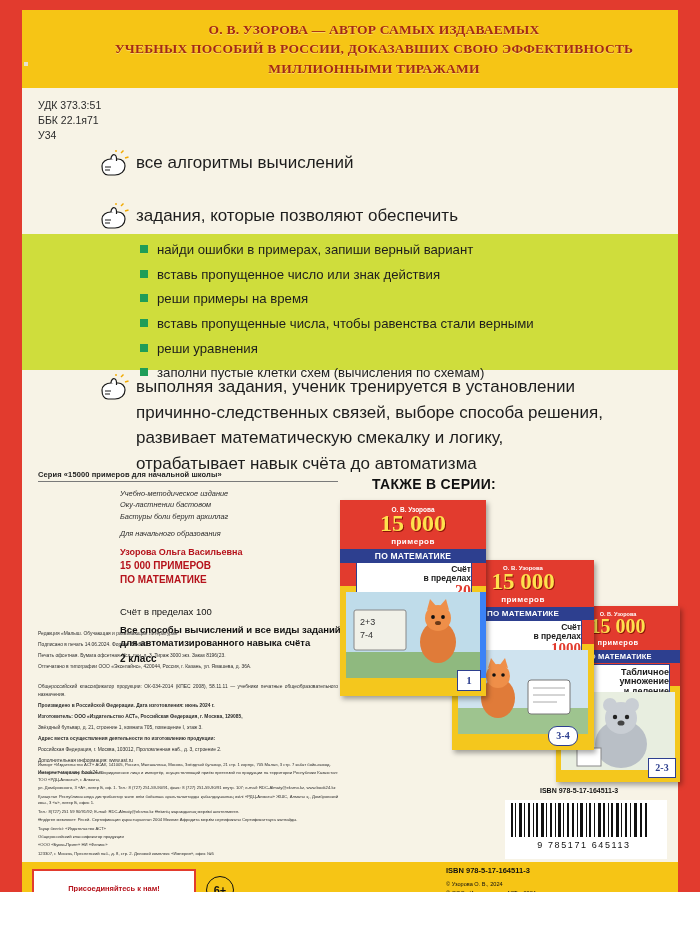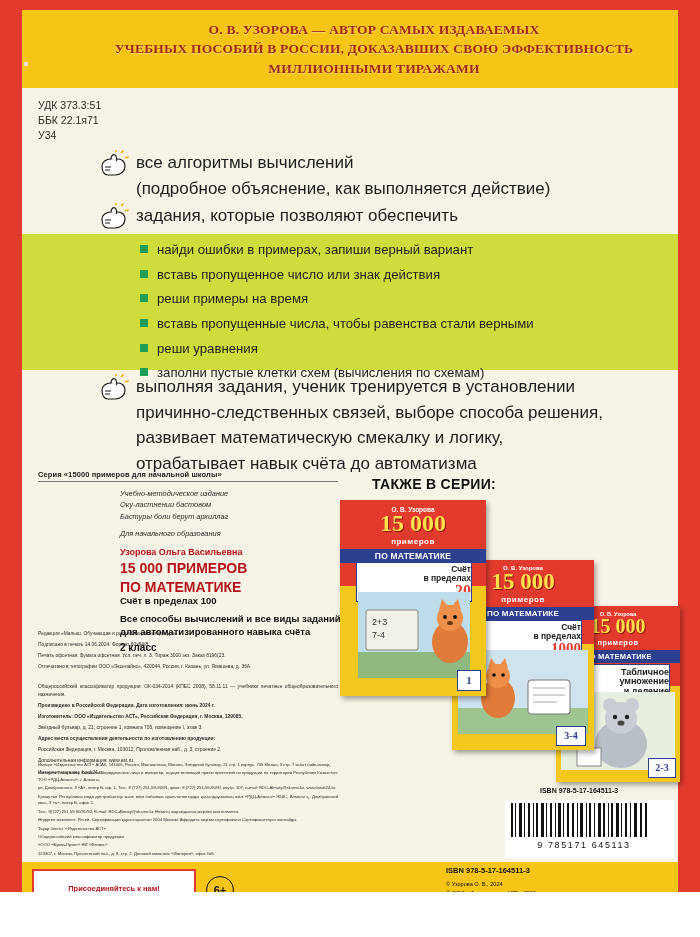--- a/index.html
+++ b/index.html
@@ -90,22 +90,22 @@
   }
   
   .imprint{
     position:absolute;left:120px;top:488px;width:230px;
     text-align:left;
   }
   .imp-small{font-size:7.4px;color:#2b2b2b;line-height:1.55;}
   .imp-ital{font-style:italic;}
   .imp-gap{height:6px;}
   .imp-name{font-size:9px;color:#b5121b;font-weight:bold;margin-top:7px;}
-  .imp-title{font-size:14px;color:#b5121b;font-weight:bold;line-height:1.15;margin-top:3px;}
-  .imp-sub{font-size:9.5px;color:#111;font-weight:bold;margin-top:0;line-height:1.3;}
+  .imp-title{font-size:10px;color:#b5121b;font-weight:bold;line-height:1.15;margin-top:3px;}
+  .imp-sub{font-size:9.5px;color:#111;font-weight:normal;margin-top:20px;line-height:1.3;}
   .imp-sub2{font-size:9.5px;color:#111;font-weight:bold;line-height:1.3;}
   .imp-class{font-size:10px;color:#111;font-weight:bold;margin-top:4px;}
   
   .legal{
     position:absolute;left:38px;top:630px;width:300px;
     font-size:4.9px;color:#2b2b2b;line-height:1.62;
     text-align:justify;
   }
   .legal .b{font-weight:bold;}
   .legal p{margin:0 0 3.2px 0;}
@@ -139,37 +139,37 @@
   .c-num{
     color:#e23b2e;font-family:"Liberation Serif", serif;font-weight:bold;
   }
   .c-corner{
     position:absolute;background:#fff;border:1px solid #2d3f8f;color:#2d3f8f;
     font-weight:bold;text-align:center;font-family:"Liberation Serif", serif;
   }
   
   #cover1{left:340px;top:500px;width:146px;height:196px;background:#f4c71d;}
   #cover1 .band{position:absolute;left:0;top:0;width:146px;height:86px;background:#e23b2e;}
-  #cover1 .pic{position:absolute;left:18px;top:92px;width:112px;height:86px;background:#3b82f6;overflow:hidden;}
+  #cover1 .pic{position:absolute;left:6px;top:92px;width:142px;height:86px;background:#3b82f6;overflow:hidden;}
   
   #cover2{left:452px;top:560px;width:142px;height:190px;background:#f4c71d;}
   #cover2 .band{position:absolute;left:0;top:0;width:142px;height:84px;background:#e23b2e;}
   #cover2 .pic{position:absolute;left:6px;top:90px;width:130px;height:84px;background:#cfe3ef;overflow:hidden;}
   
   #cover3{left:556px;top:606px;width:124px;height:176px;background:#f4c71d;}
   #cover3 .band{position:absolute;left:0;top:0;width:124px;height:80px;background:#e23b2e;}
   #cover3 .pic{position:absolute;left:5px;top:86px;width:114px;height:78px;background:#dfe9d6;overflow:hidden;}
   
   .isbn-small{
     position:absolute;left:540px;top:787px;font-size:7px;color:#111;font-weight:bold;
   }
   
   .barcode-box{
     position:absolute;left:505px;top:800px;width:150px;height:56px;background:#fff;
-    padding:3px 16px 0 4px;
+    padding:3px 8px 0 4px;
   }
   .bars{height:40px;width:140px;position:relative;overflow:hidden;}
   .bars i{position:absolute;top:0;bottom:6px;background:#111;}
   .bc-digits{font-size:9px;letter-spacing:1.6px;color:#111;text-align:center;margin-top:-3px;font-family:"Liberation Sans",sans-serif;}
   
   .bottom-band{
     position:absolute;left:22px;top:862px;width:656px;height:63px;background:#f6c515;
   }
   .join-box{
     position:absolute;left:32px;top:869px;width:160px;height:42px;background:#fff;
@@ -228,21 +228,20 @@
         <line x1="16" y1="2" x2="16" y2="-0.5"></line>
       </g>
       <path d="M2,16 C2,12 6,9 11,9 L18,9 C22,9 25,12 25,16 C25,21 21,25 15,25 L8,25 C4,25 2,21 2,16 Z" fill="#fff" stroke="#1a1a1a" stroke-width="1.2"></path>
       <path d="M11,9 C11,6 13,4 15,5 C17,6 16.5,9 16.5,11" fill="#fff" stroke="#1a1a1a" stroke-width="1.2"></path>
       <path d="M5,17 L11,17" stroke="#1a1a1a" stroke-width="1"></path>
       <path d="M5,20 L10,20" stroke="#1a1a1a" stroke-width="1"></path>
     </svg>
   </div>
   <div class="blk-text" style="left:136px;top:150px;width:500px;">
     <div>все алгоритмы вычислений</div>
-    <div>(подробное объяснение, как  выполняется действие)</div>
   </div>
 
   <div class="hand" style="left:100px;top:203px;">
     <svg width="30" height="28" viewBox="0 0 30 28">
       <g stroke="#f2a900" stroke-width="1.4" fill="none">
         <line x1="21" y1="3" x2="23.5" y2="0.5"></line>
         <line x1="25" y1="8" x2="28.5" y2="7"></line>
         <line x1="16" y1="2" x2="16" y2="-0.5"></line>
       </g>
       <path d="M2,16 C2,12 6,9 11,9 L18,9 C22,9 25,12 25,16 C25,21 21,25 15,25 L8,25 C4,25 2,21 2,16 Z" fill="#fff" stroke="#1a1a1a" stroke-width="1.2"></path>
@@ -400,21 +399,21 @@
         <polygon points="30,18 33,8 39,16" fill="#ef8f49"></polygon>
         <polygon points="50,18 47,8 41,16" fill="#ef8f49"></polygon>
         <circle cx="36" cy="25" r="1.8" fill="#111"></circle>
         <circle cx="45" cy="25" r="1.8" fill="#111"></circle>
         <rect x="70" y="30" width="42" height="34" rx="3" fill="#fff" stroke="#777"></rect>
         <line x1="75" y1="38" x2="107" y2="38" stroke="#aaa"></line>
         <line x1="75" y1="45" x2="107" y2="45" stroke="#aaa"></line>
         <line x1="75" y1="52" x2="99" y2="52" stroke="#aaa"></line>
       </svg>
     </div>
-    <div class="c-corner" style="right:8px;bottom:4px;width:28px;height:18px;line-height:18px;font-size:10px;">3-4</div>
+    <div class="c-corner" style="right:16px;bottom:4px;width:28px;height:18px;line-height:18px;font-size:10px;border-radius:9px;">3-4</div>
   </div>
 
   <div class="cover" id="cover1">
     <div class="band"></div>
     <div class="c-author" style="position:absolute;left:0;top:3px;width:146px;font-size:6.5px;">О. В. Узорова</div>
     <div class="c-15000" style="position:absolute;left:0;top:12px;width:146px;font-size:24px;">15 000</div>
     <div class="c-prim" style="position:absolute;left:0;top:37px;width:146px;font-size:8px;">примеров</div>
     <div class="c-bymath" style="position:absolute;left:0;top:49px;width:146px;font-size:8.5px;">ПО МАТЕМАТИКЕ</div>
     <div class="c-badge" style="position:absolute;left:16px;top:62px;width:114px;padding:2px 0;font-size:8.5px;">
       <div>Счёт</div>

